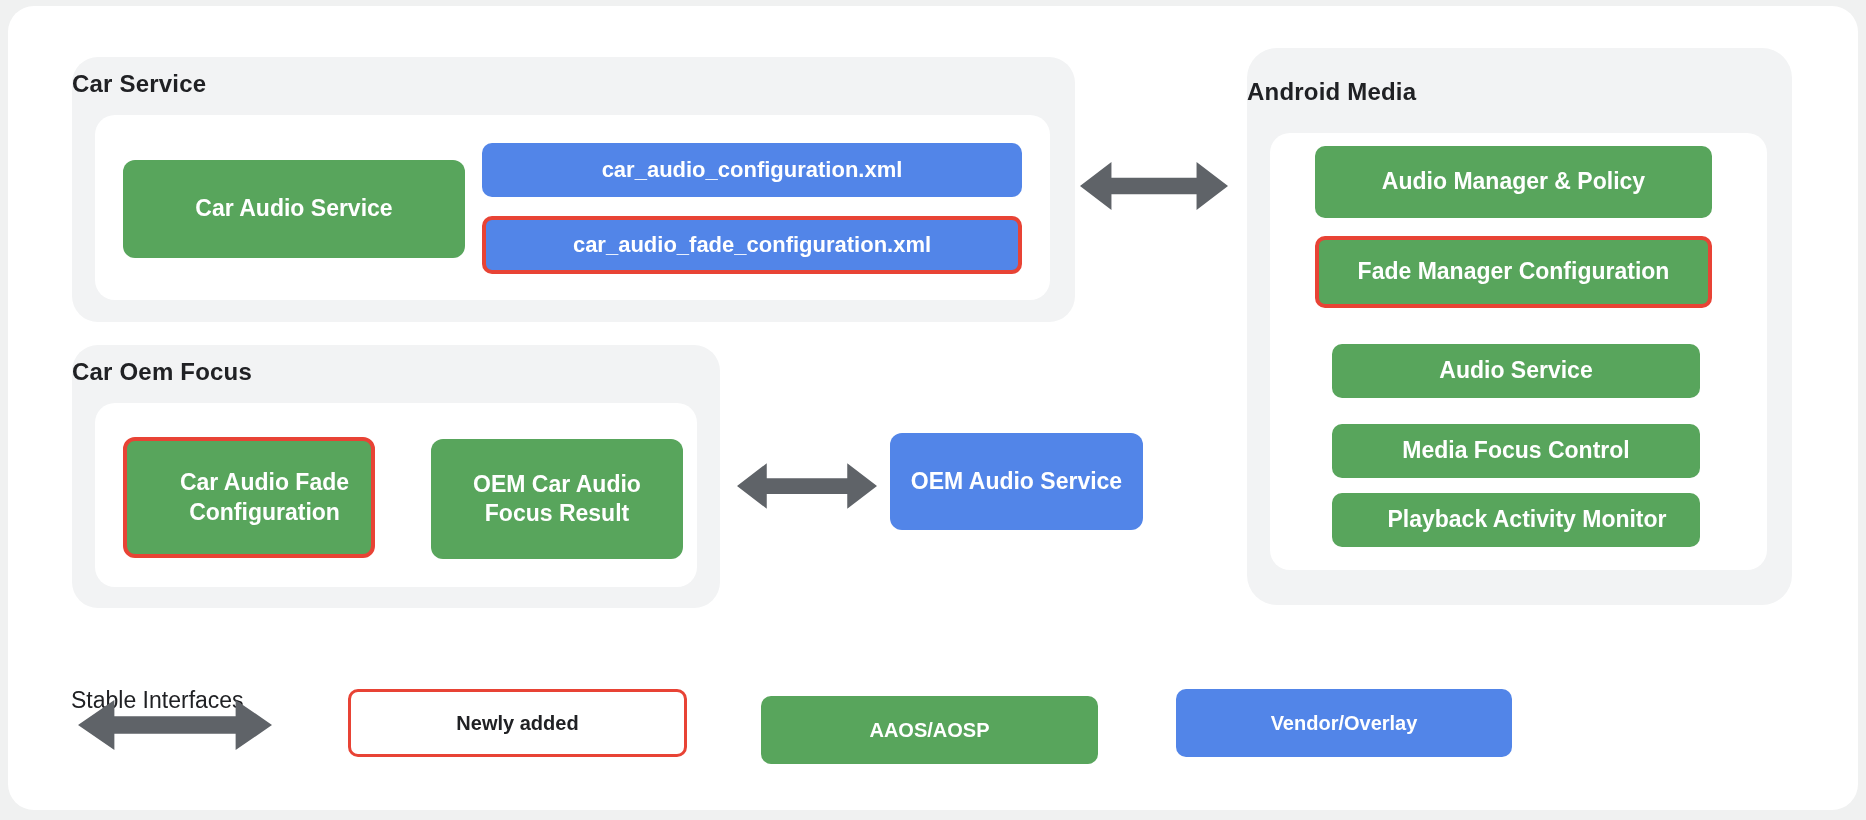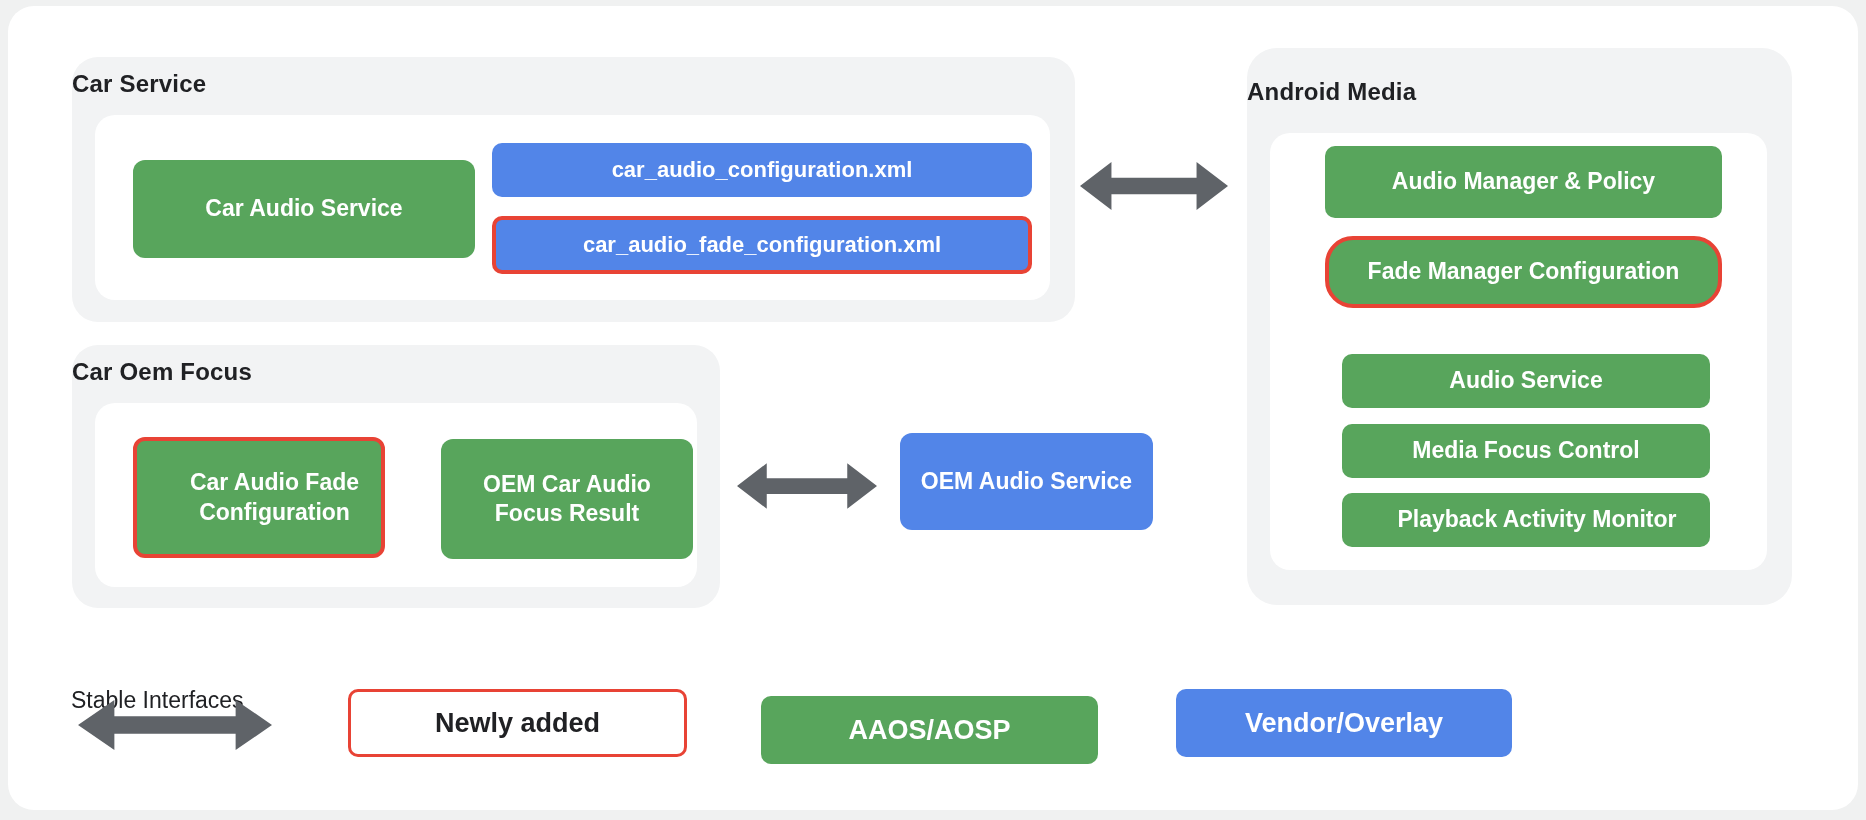--- a/index.html
+++ b/index.html
@@ -31,34 +31,33 @@
     letter-spacing:0.2px;
   }
   .inner{
     position:absolute;background:#ffffff;border-radius:20px;
   }
   .box{
     position:absolute;display:flex;align-items:center;justify-content:center;
     text-align:center;font-weight:bold;color:#ffffff;
     border-radius:10px;font-size:23px;line-height:1.28;
     padding:4px 10px;
-    margin-left:10px;
   }
   .green{background:var(--green);}
   .blue{background:var(--blue);}
   .red-border{border:4px solid var(--red);}
   .r12{border-radius:12px;}
   .xml{font-size:22px;}
   .arrow{position:absolute;color:var(--arrow);}
   .legend-label{
     position:absolute;font-weight:normal;font-size:23px;color:var(--text);margin-top:35px;
   }
   .legend-box{
     position:absolute;display:flex;align-items:center;justify-content:center;
-    font-weight:bold;font-size:27px;border-radius:10px;color:#ffffff;
+    font-weight:bold;font-size:20px;border-radius:10px;color:#ffffff;
   }
   .legend-newly{
     background:#ffffff;border:3px solid var(--red);color:var(--text);
   }
 </style>
 </head>
 <body>
 
 <div class="card"></div>
 
@@ -82,22 +81,22 @@
 <svg class="arrow" style="left:737px;top:461px;" width="140" height="50" viewBox="0 0 160 56">
   <polygon fill="currentColor" points="0,28 34,2 34,19 126,19 126,2 160,28 126,54 126,37 34,37 34,54"></polygon>
 </svg>
 
 <div class="box blue r12" style="left:890px;top:433px;width:253px;height:97px;">OEM Audio Service</div>
 
 <div class="panel" style="left:1247px;top:48px;width:545px;height:557px;border-radius:30px;"></div>
 <div class="panel-title" style="left:1247px;top:78px;width:545px;">Android Media</div>
 <div class="inner" style="left:1270px;top:133px;width:497px;height:437px;"></div>
 <div class="box green" style="left:1315px;top:146px;width:397px;height:72px;">Audio Manager &amp; Policy</div>
-<div class="box green red-border" style="left:1315px;top:236px;width:397px;height:72px;border-radius:28px;">Fade Manager Configuration</div>
-<div class="box green" style="left:1332px;top:354px;width:368px;height:54px;">Audio Service</div>
+<div class="box green red-border" style="left:1315px;top:236px;width:397px;height:72px;">Fade Manager Configuration</div>
+<div class="box green" style="left:1332px;top:344px;width:368px;height:54px;">Audio Service</div>
 <div class="box green" style="left:1332px;top:424px;width:368px;height:54px;">Media Focus Control</div>
 <div class="box green" style="left:1332px;top:493px;width:368px;height:54px;padding-left:32px;">Playback Activity Monitor</div>
 
 <div class="legend-label" style="left:71px;top:652px;">Stable Interfaces</div>
 <svg class="arrow" style="left:78px;top:698px;" width="194" height="54" viewBox="0 0 160 56" preserveAspectRatio="none">
   <polygon fill="currentColor" points="0,28 30,2 30,19 130,19 130,2 160,28 130,54 130,37 30,37 30,54"></polygon>
 </svg>
 <div class="legend-box legend-newly" style="left:348px;top:689px;width:339px;height:68px;">Newly added</div>
 <div class="legend-box green" style="left:761px;top:689px;width:337px;height:68px;margin-top:7px;">AAOS/AOSP</div>
 <div class="legend-box blue" style="left:1176px;top:689px;width:336px;height:68px;">Vendor/Overlay</div>

